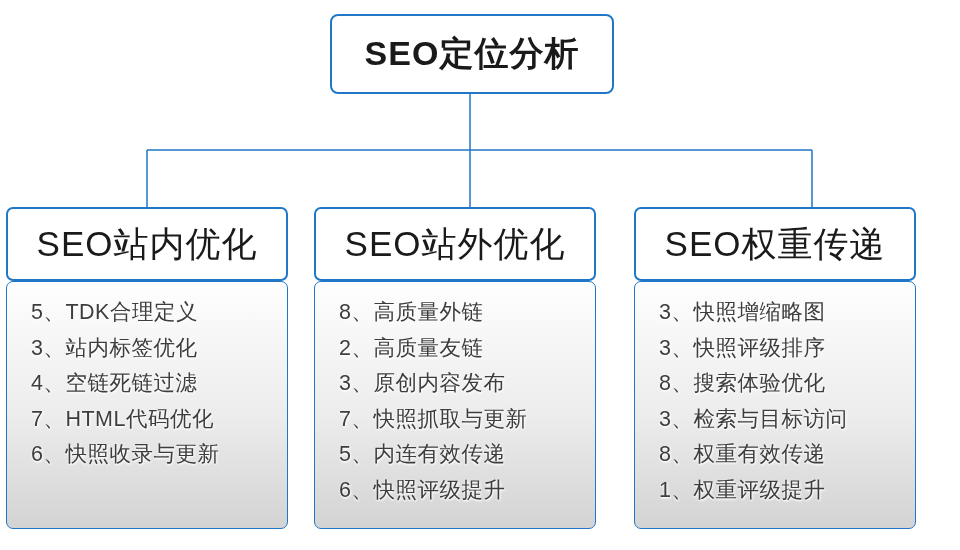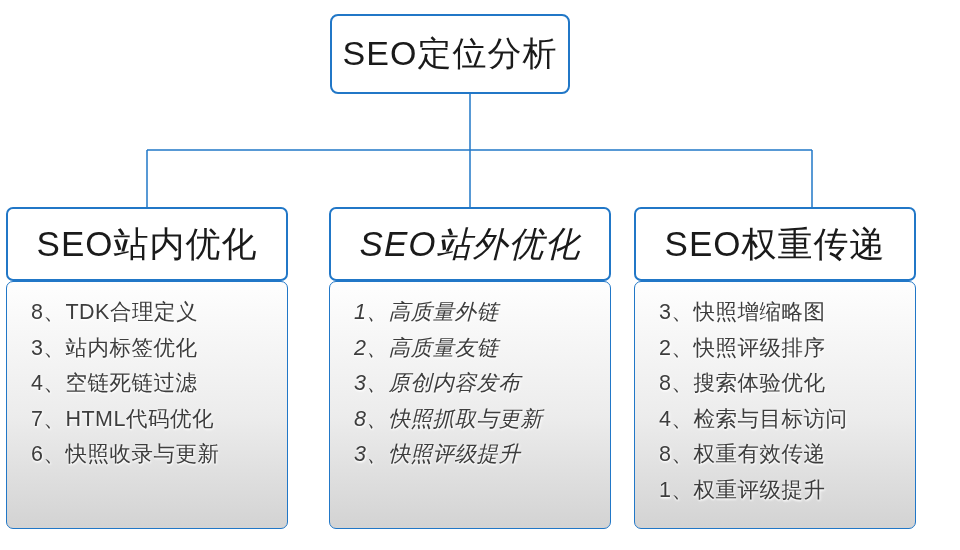--- a/index.html
+++ b/index.html
@@ -22,39 +22,40 @@
     pointer-events: none;
   }
   .connectors path {
     stroke: var(--line_blue, #2177C7);
     stroke-width: 1.5;
     fill: none;
   }
   .root-node {
     position: absolute;
     left: 330px; top: 14px;
-    width: 240px; height: 80px;
+    width: 284px; height: 80px;
     background: #ffffff;
     border: 2px solid var(--box_border, #2177C7);
     border-radius: 8px;
     box-sizing: border-box;
     display: flex;
     align-items: center;
     justify-content: center;
     font-size: 34px;
     color: var(--header_text, #1a1a1a);
     letter-spacing: 1px;
+    font-weight: bold;
   }
   .column {
     position: absolute;
     top: 207px;
     width: 282px;
   }
   .col-0 { left: 6px; }
-  .col-1 { left: 329px; font-style: italic; }
+  .col-1 { left: 314px; }
   .col-2 { left: 634px; }
   .column-header {
     position: relative;
     height: 74px;
     background: #ffffff;
     border: 2px solid var(--box_border, #2177C7);
     border-radius: 7px;
     box-sizing: border-box;
     display: flex;
     align-items: center;
@@ -101,48 +102,49 @@
 
   <div class="root-node">
     <span>SEO定位分析</span>
   </div>
 
   <div class="column col-0">
     <div class="column-header">
       <span>SEO站内优化</span>
     </div>
     <div class="column-list">
-      <div class="list-item">8、TDK合理定义</div>
+      <div class="list-item">5、TDK合理定义</div>
       <div class="list-item">3、站内标签优化</div>
       <div class="list-item">4、空链死链过滤</div>
       <div class="list-item">7、HTML代码优化</div>
       <div class="list-item">6、快照收录与更新</div>
     </div>
   </div>
 
   <div class="column col-1">
     <div class="column-header">
       <span>SEO站外优化</span>
     </div>
     <div class="column-list">
-      <div class="list-item">1、高质量外链</div>
+      <div class="list-item">8、高质量外链</div>
       <div class="list-item">2、高质量友链</div>
       <div class="list-item">3、原创内容发布</div>
-      <div class="list-item">8、快照抓取与更新</div>
-      <div class="list-item">3、快照评级提升</div>
+      <div class="list-item">7、快照抓取与更新</div>
+      <div class="list-item">5、内连有效传递</div>
+      <div class="list-item">6、快照评级提升</div>
     </div>
   </div>
 
   <div class="column col-2">
     <div class="column-header">
       <span>SEO权重传递</span>
     </div>
     <div class="column-list">
       <div class="list-item">3、快照增缩略图</div>
-      <div class="list-item">2、快照评级排序</div>
+      <div class="list-item">3、快照评级排序</div>
       <div class="list-item">8、搜索体验优化</div>
-      <div class="list-item">4、检索与目标访问</div>
+      <div class="list-item">3、检索与目标访问</div>
       <div class="list-item">8、权重有效传递</div>
       <div class="list-item">1、权重评级提升</div>
     </div>
   </div>
 
 </div>
 
 </body></html>

